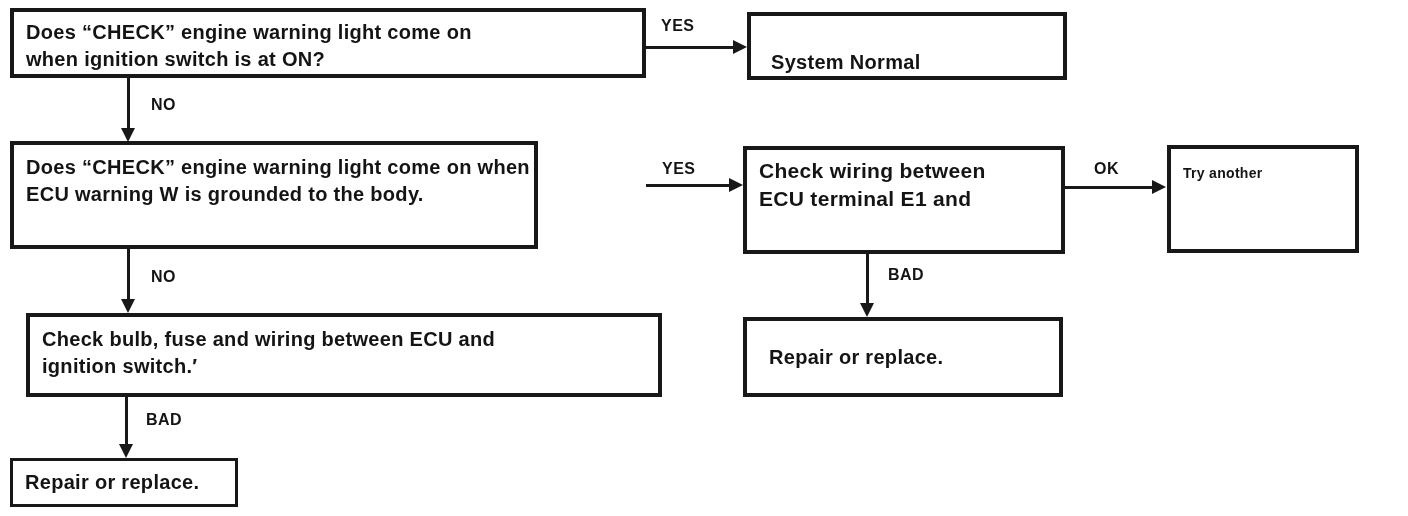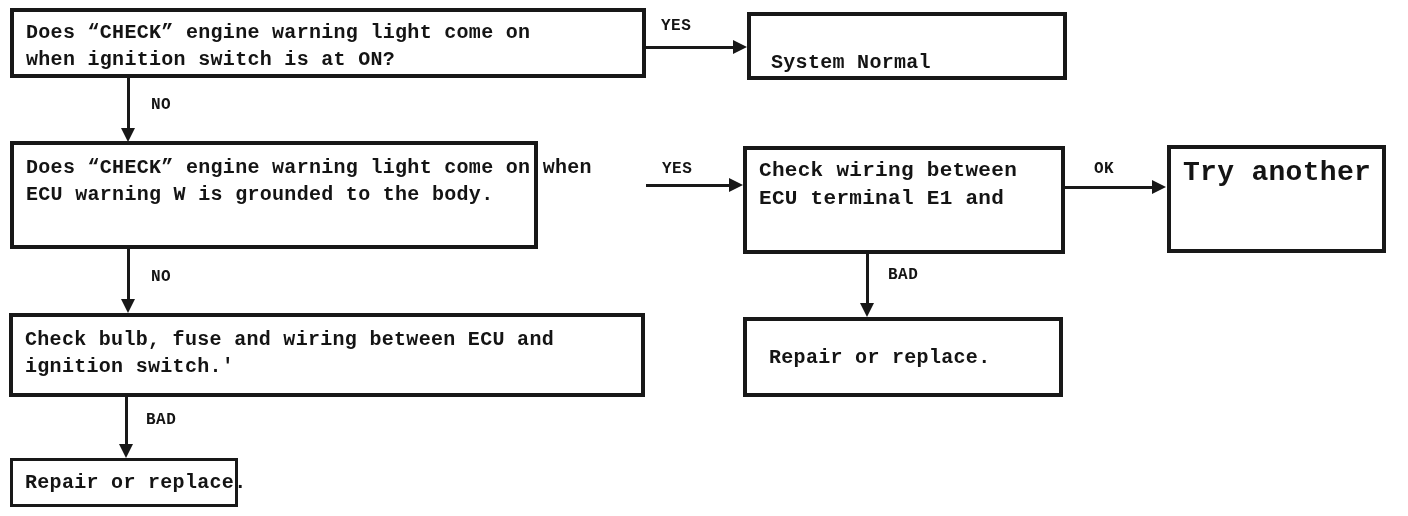--- a/index.html
+++ b/index.html
@@ -7,21 +7,20 @@
     width: 1408px; height: 516px;
     background: #ffffff;
     font-family: "Liberation Sans", sans-serif;
     color: #141414;
   }
   #canvas {
     position: relative;
     width: 1408px; height: 516px;
     background: #ffffff;
     overflow: hidden;
-    font-family: Liberation Mono, monospace;
   }
   .node {
     position: absolute;
     box-sizing: border-box;
     border: 4px solid #181818;
     background: #ffffff;
     padding: 7px 12px;
     font-weight: 700;
     font-size: 20px;
     line-height: 27px;
@@ -82,25 +81,25 @@
   <div class="node" style="left:10px; top:141px; width:528px; height:108px; padding-top:9px;">
     <div class="nline">Does “CHECK” engine warning light come on when</div>
     <div class="nline">ECU warning W is grounded to the body.</div>
   </div>
 
   <div class="node" style="left:743px; top:146px; width:322px; height:108px; line-height:28px; font-size:21px;">
     <div class="nline">Check wiring between</div>
     <div class="nline">ECU terminal E1 and</div>
   </div>
 
-  <div class="node" style="left:1167px; top:145px; width:219px; height:108px; padding-top:10px; font-size:28px; line-height:28px;">
+  <div class="node" style="left:1167px; top:145px; width:192px; height:108px; padding-top:10px; font-size:14px; line-height:28px;">
     <div class="nline">Try another</div>
   </div>
 
-  <div class="node" style="left:9px; top:313px; width:636px; height:84px; padding-top:9px;">
+  <div class="node" style="left:26px; top:313px; width:636px; height:84px; padding-top:9px;">
     <div class="nline">Check bulb, fuse and wiring between ECU and</div>
     <div class="nline">ignition switch.′</div>
   </div>
 
   <div class="node vcenter" style="left:743px; top:317px; width:320px; height:80px; padding-left:22px;">
     <div class="nline">Repair or replace.</div>
   </div>
 
   <div class="node vcenter" style="left:10px; top:458px; width:228px; height:49px; padding-left:12px; border-width:3px;">
     <div class="nline">Repair or replace.</div>

